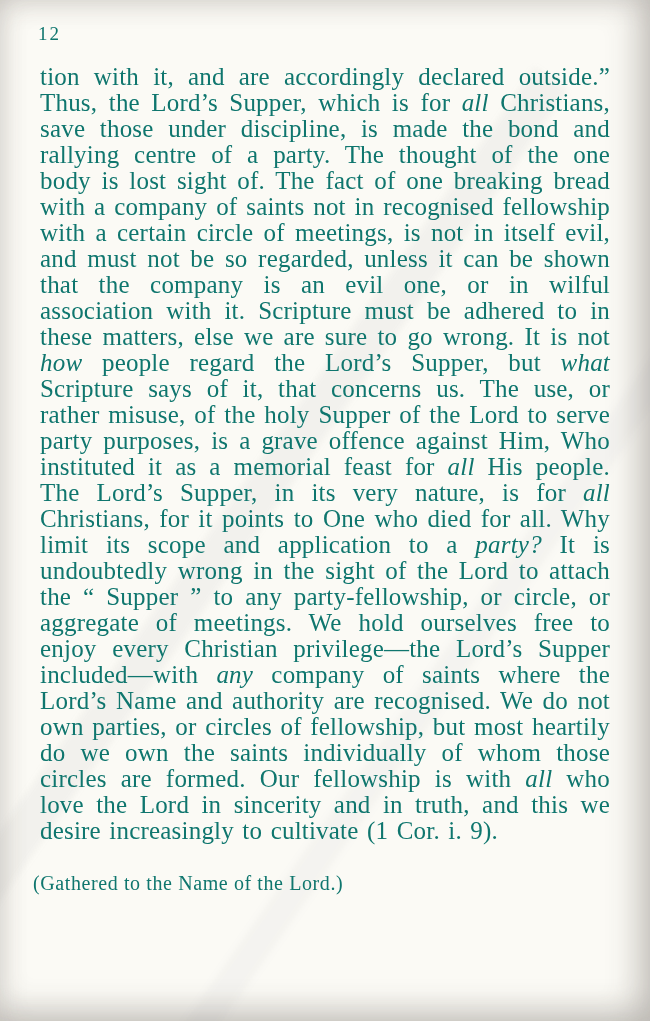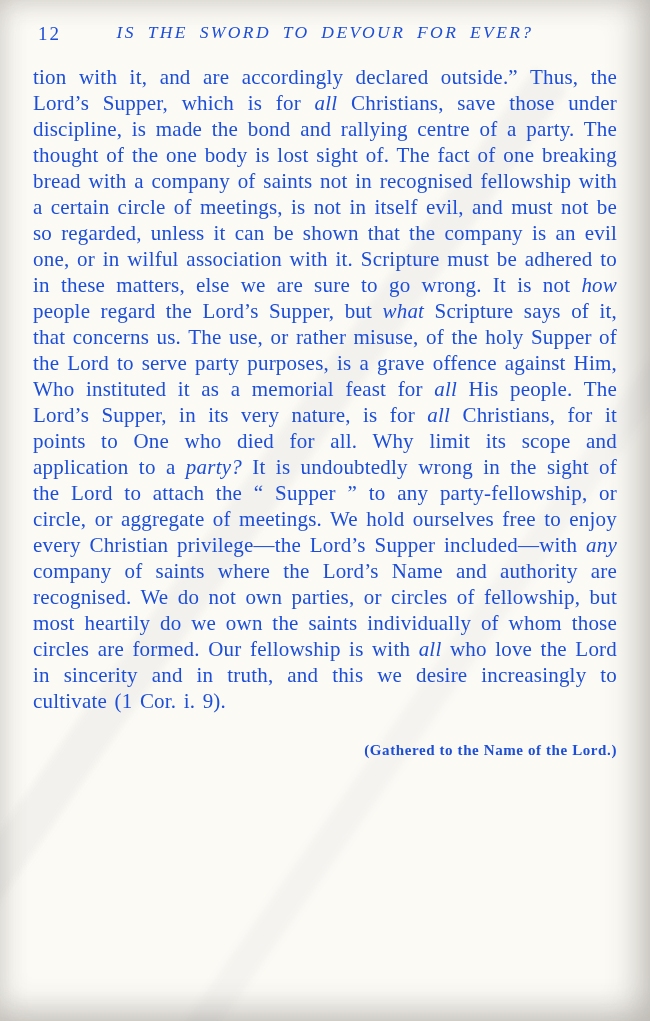--- a/index.html
+++ b/index.html
@@ -6,21 +6,21 @@
     margin: 0;
     padding: 0;
     background: #b9b6b0;
   }
   .page {
     position: relative;
     width: 650px;
     height: 1021px;
     margin: 0 auto;
     background: #fbfaf5;
-    color: #1d4ed8;
+    color: #0f766e;
     font-family: "Liberation Serif", "DejaVu Serif", serif;
     overflow: hidden;
     box-shadow:
       inset -16px 0 30px rgba(70, 62, 54, 0.20),
       inset 0 -16px 28px rgba(70, 62, 54, 0.16),
       inset 10px 8px 24px rgba(70, 62, 54, 0.05);
   }
   
   .watermark {
     position: absolute;
@@ -64,51 +64,50 @@
     word-spacing: 5px;
     white-space: nowrap;
   }
 
   main {
     position: relative;
     z-index: 1;
     margin: 14px 33px 0 33px;
   }
   p.body-para {
-    margin: 0;
+    margin: 7px;
     text-align: justify;
-    font-size: 21px;
+    font-size: 25px;
     line-height: 26px;
     letter-spacing: 0.2px;
     word-spacing: 2px;
   }
   p.body-para em {
     font-style: italic;
   }
   h2.section-heading {
     margin: 28px 0 18px 0;
-    text-align: right;
-    font-size: 15px;
-    font-weight: bold;
+    text-align: left;
+    font-size: 20px;
+    font-weight: normal;
     letter-spacing: 0.6px;
   }
   p.indent {
     text-indent: 30px;
   }
 </style>
 </head>
 <body>
 
 <div class="page">
 
   <div class="watermark"></div>
 
   <header class="running-head">
     <span class="page-num">12</span>
-    <span class="running-title">IS THE SWORD TO DEVOUR FOR EVER?</span>
   </header>
 
   <main>
     <p class="body-para"><span>tion with it, and are accordingly declared outside.” Thus, the Lord’s Supper, which is for </span><em>all</em><span> Christians, save those under discipline, is made the bond and rallying centre of a party. The thought of the one body is lost sight of. The fact of one breaking bread with a company of saints not in recognised fellowship with a certain circle of meetings, is not in itself evil, and must not be so regarded, unless it can be shown that the company is an evil one, or in wilful association with it. Scripture must be adhered to in these matters, else we are sure to go wrong. It is not </span><em>how</em><span> people regard the Lord’s Supper, but </span><em>what</em><span> Scripture says of it, that concerns us. The use, or rather misuse, of the holy Supper of the Lord to serve party purposes, is a grave offence against Him, Who instituted it as a memorial feast for </span><em>all</em><span> His people. The Lord’s Supper, in its very nature, is for </span><em>all</em><span> Christians, for it points to One who died for all. Why limit its scope and application to a </span><em>party?</em><span> It is undoubtedly wrong in the sight of the Lord to attach the “ Supper ” to any party-fellowship, or circle, or aggregate of meetings. We hold ourselves free to enjoy every Christian privilege—the Lord’s Supper included—with </span><em>any</em><span> company of saints where the Lord’s Name and authority are recognised. We do not own parties, or circles of fellowship, but most heartily do we own the saints individually of whom those circles are formed. Our fellowship is with </span><em>all</em><span> who love the Lord in sincerity and in truth, and this we desire increasingly to cultivate (1 Cor. i. 9).</span></p>
 
     <h2 class="section-heading">(Gathered to the Name of the Lord.)</h2>
 
   </main>
 
 </div>

